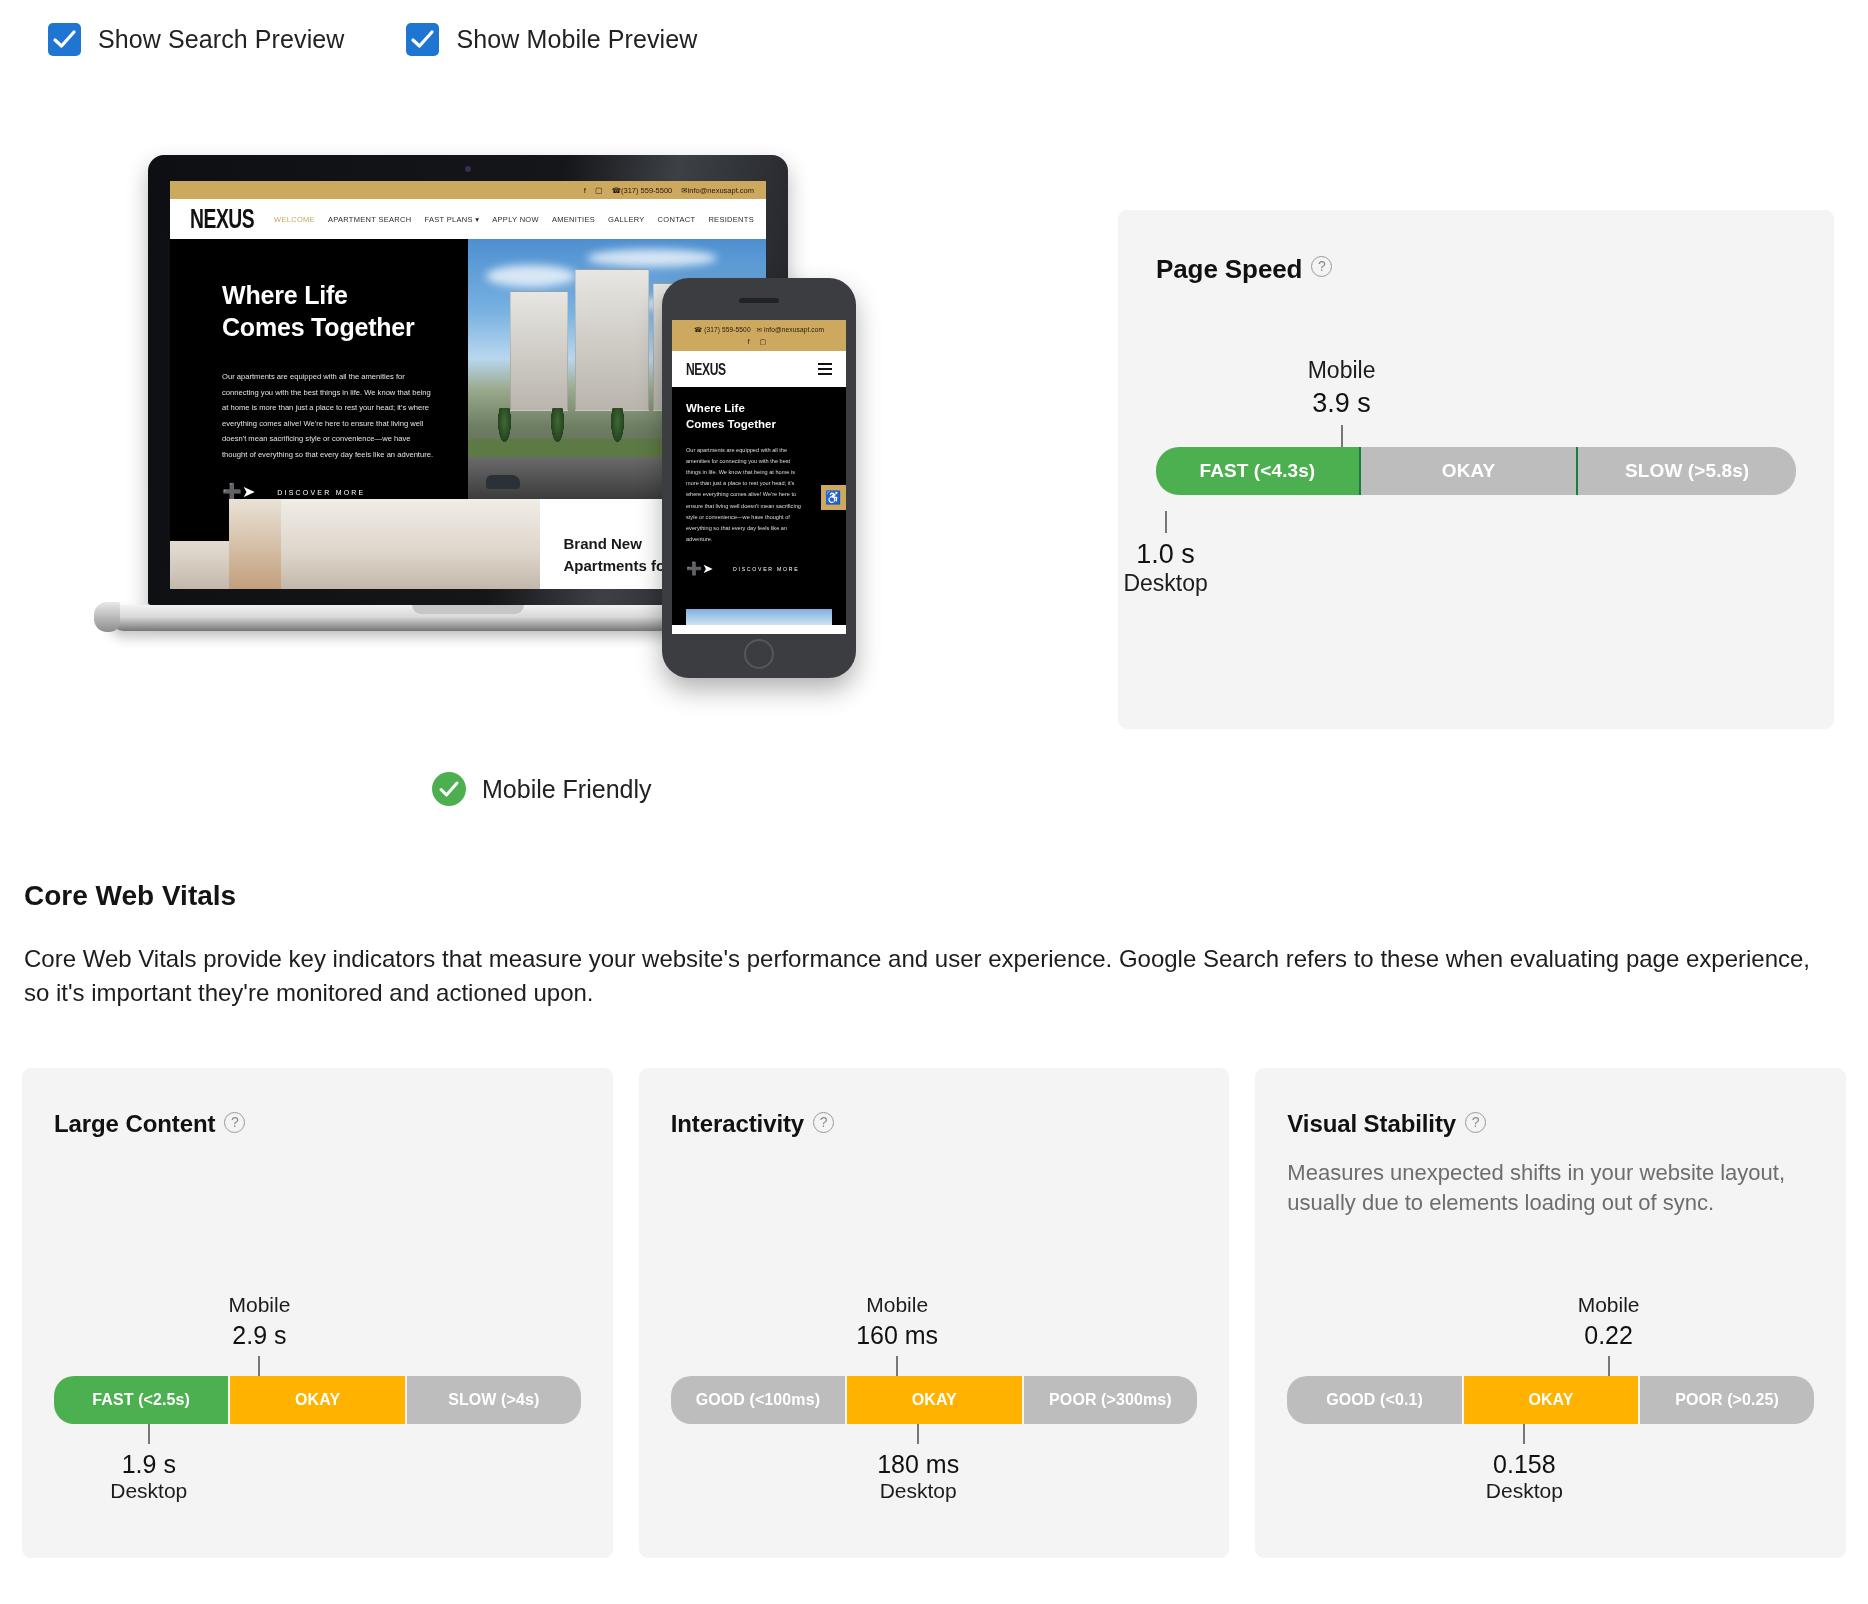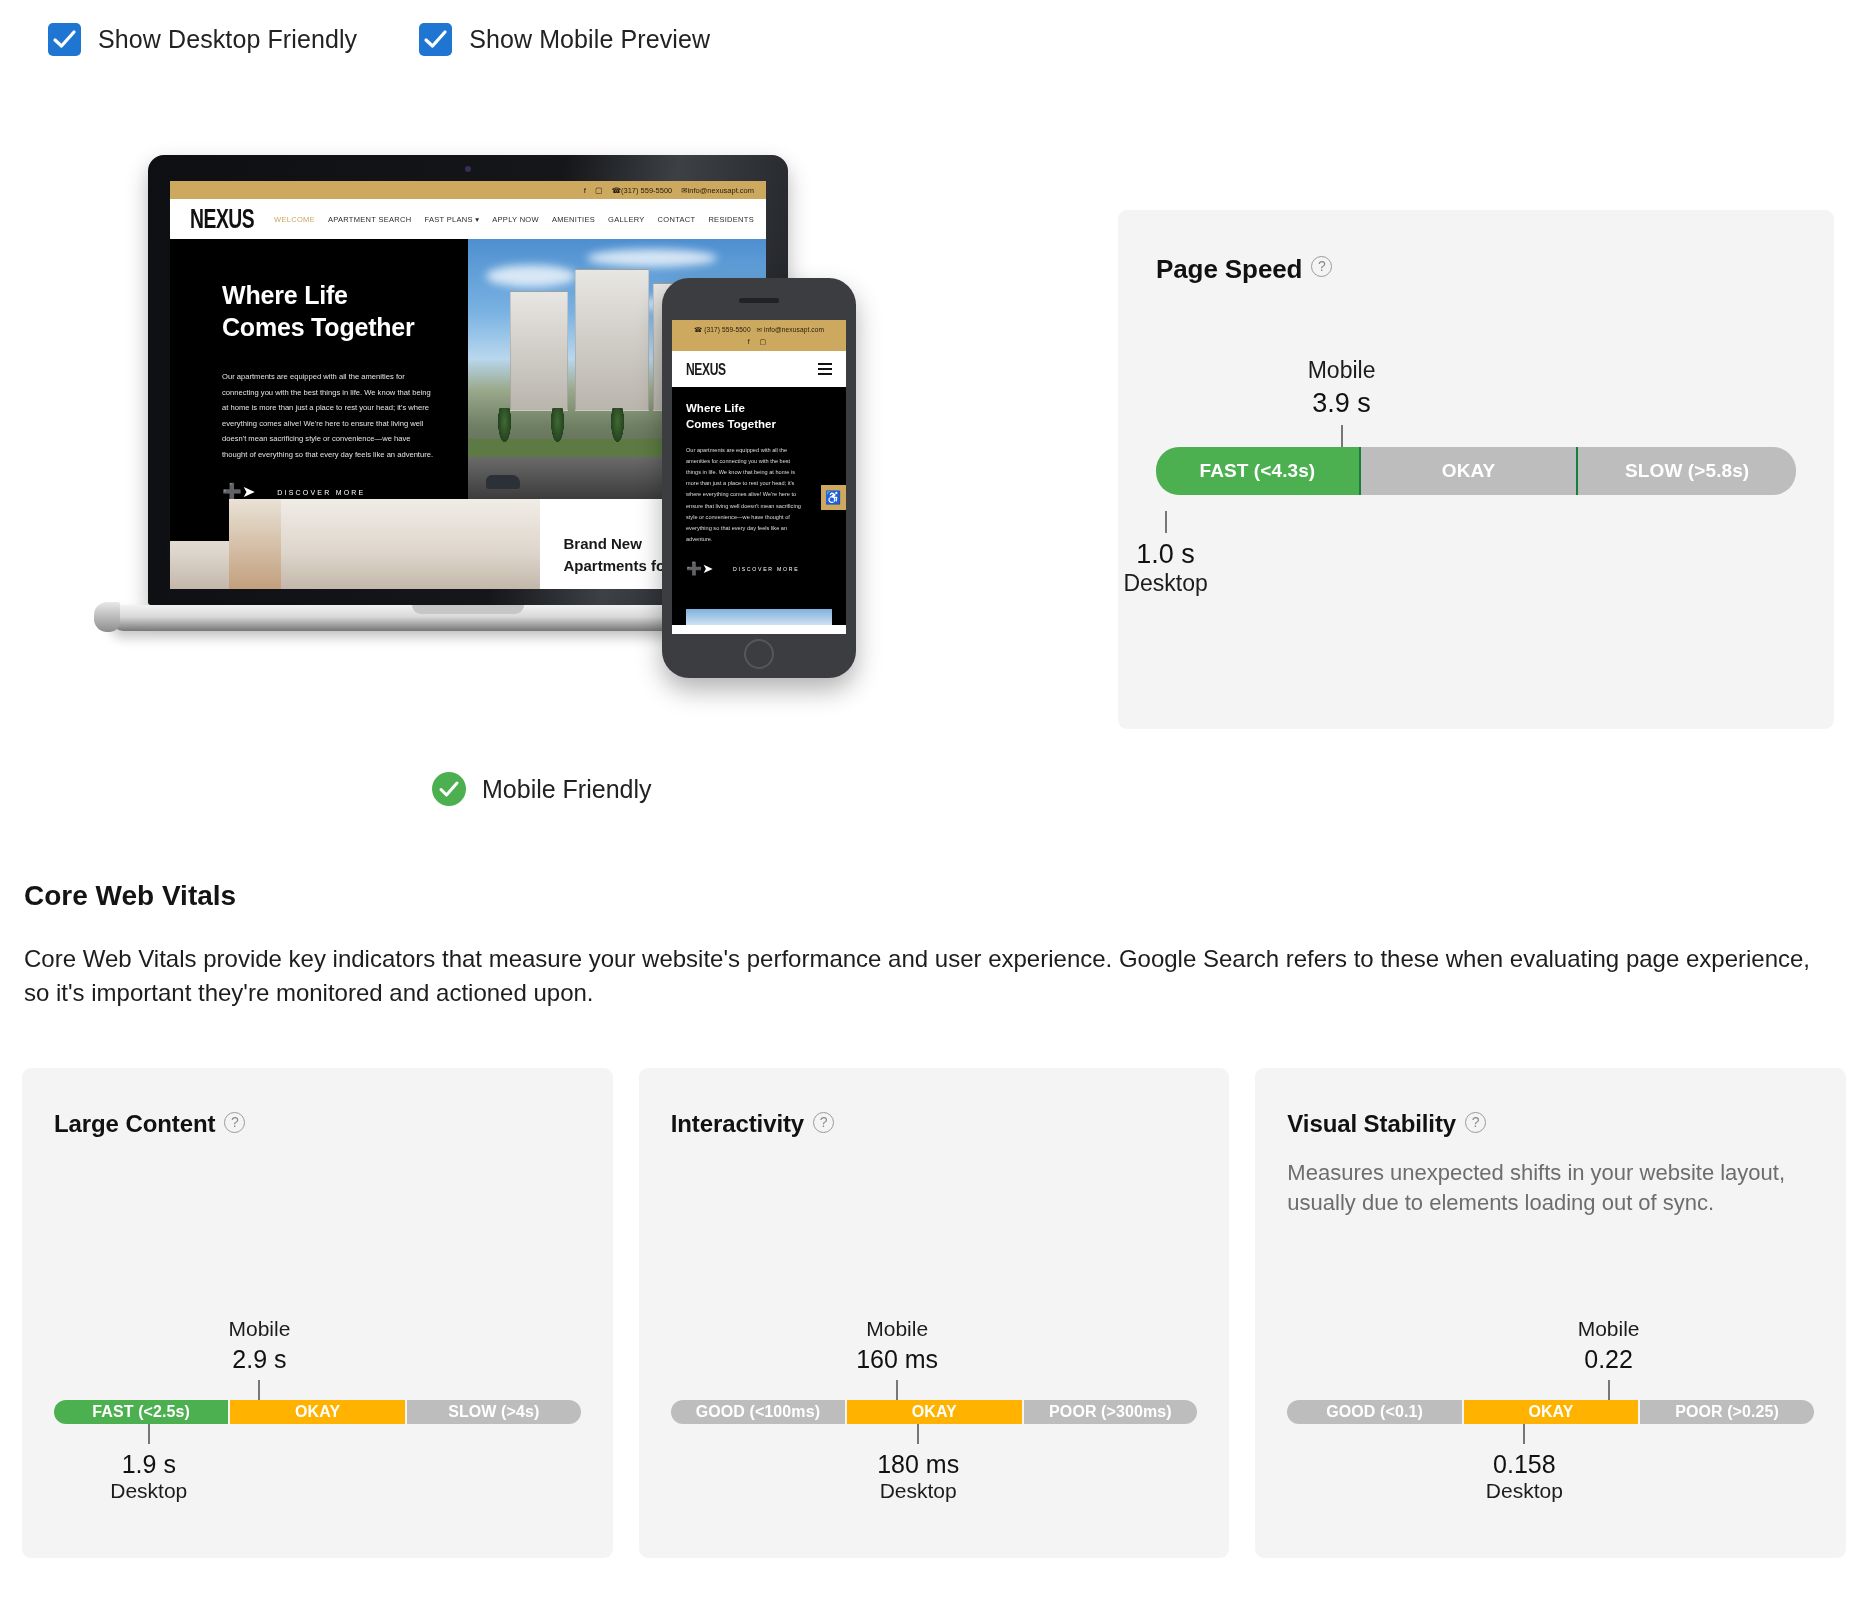--- a/index.html
+++ b/index.html
@@ -297,36 +297,36 @@
     width: 598px; min-height: 490px;
     padding: 42px 32px 0 32px;
     position: relative;
   }
   .vital-card .card-title { font-size: 24px; }
   .vital-card .card-desc { font-size: 22px; margin-top: 20px; }
   .vital-gauge { position: absolute; left: 32px; right: 32px; bottom: 42px; }
   .vital-card .m-name { font-size: 21px; }
   .vital-card .m-val { font-size: 25px; }
   .vital-card .seg { font-size: 16px; }
-  .vital-card .bar { height: 24px; border-radius: 20px; }
+  .vital-card .bar { height: 48px; border-radius: 20px; }
   .vital-card .gauge-top { height: 96px; }
   .vital-card .gauge-bot { height: 92px; }
   .vital-card .seg { border-right-color: #f4f4f4; }
 </style>
 </head>
 <body>
 
 <div class="toggle-row">
   <div class="toggle">
     <span class="cbox">
       <svg width="25" height="23" viewBox="0 0 25 23" aria-hidden="true">
           <path d="M3 12 L9.5 18 L22 4" stroke="#fff" stroke-width="3.2" fill="none" stroke-linecap="round" stroke-linejoin="round"></path>
         </svg>
     </span>
-    <span class="toggle-label">Show Desktop Friendly</span>
+    <span class="toggle-label">Show Search Preview</span>
   </div>
   <div class="toggle">
     <span class="cbox">
       <svg width="25" height="23" viewBox="0 0 25 23" aria-hidden="true">
           <path d="M3 12 L9.5 18 L22 4" stroke="#fff" stroke-width="3.2" fill="none" stroke-linecap="round" stroke-linejoin="round"></path>
         </svg>
     </span>
     <span class="toggle-label">Show Mobile Preview</span>
   </div>
 </div>

